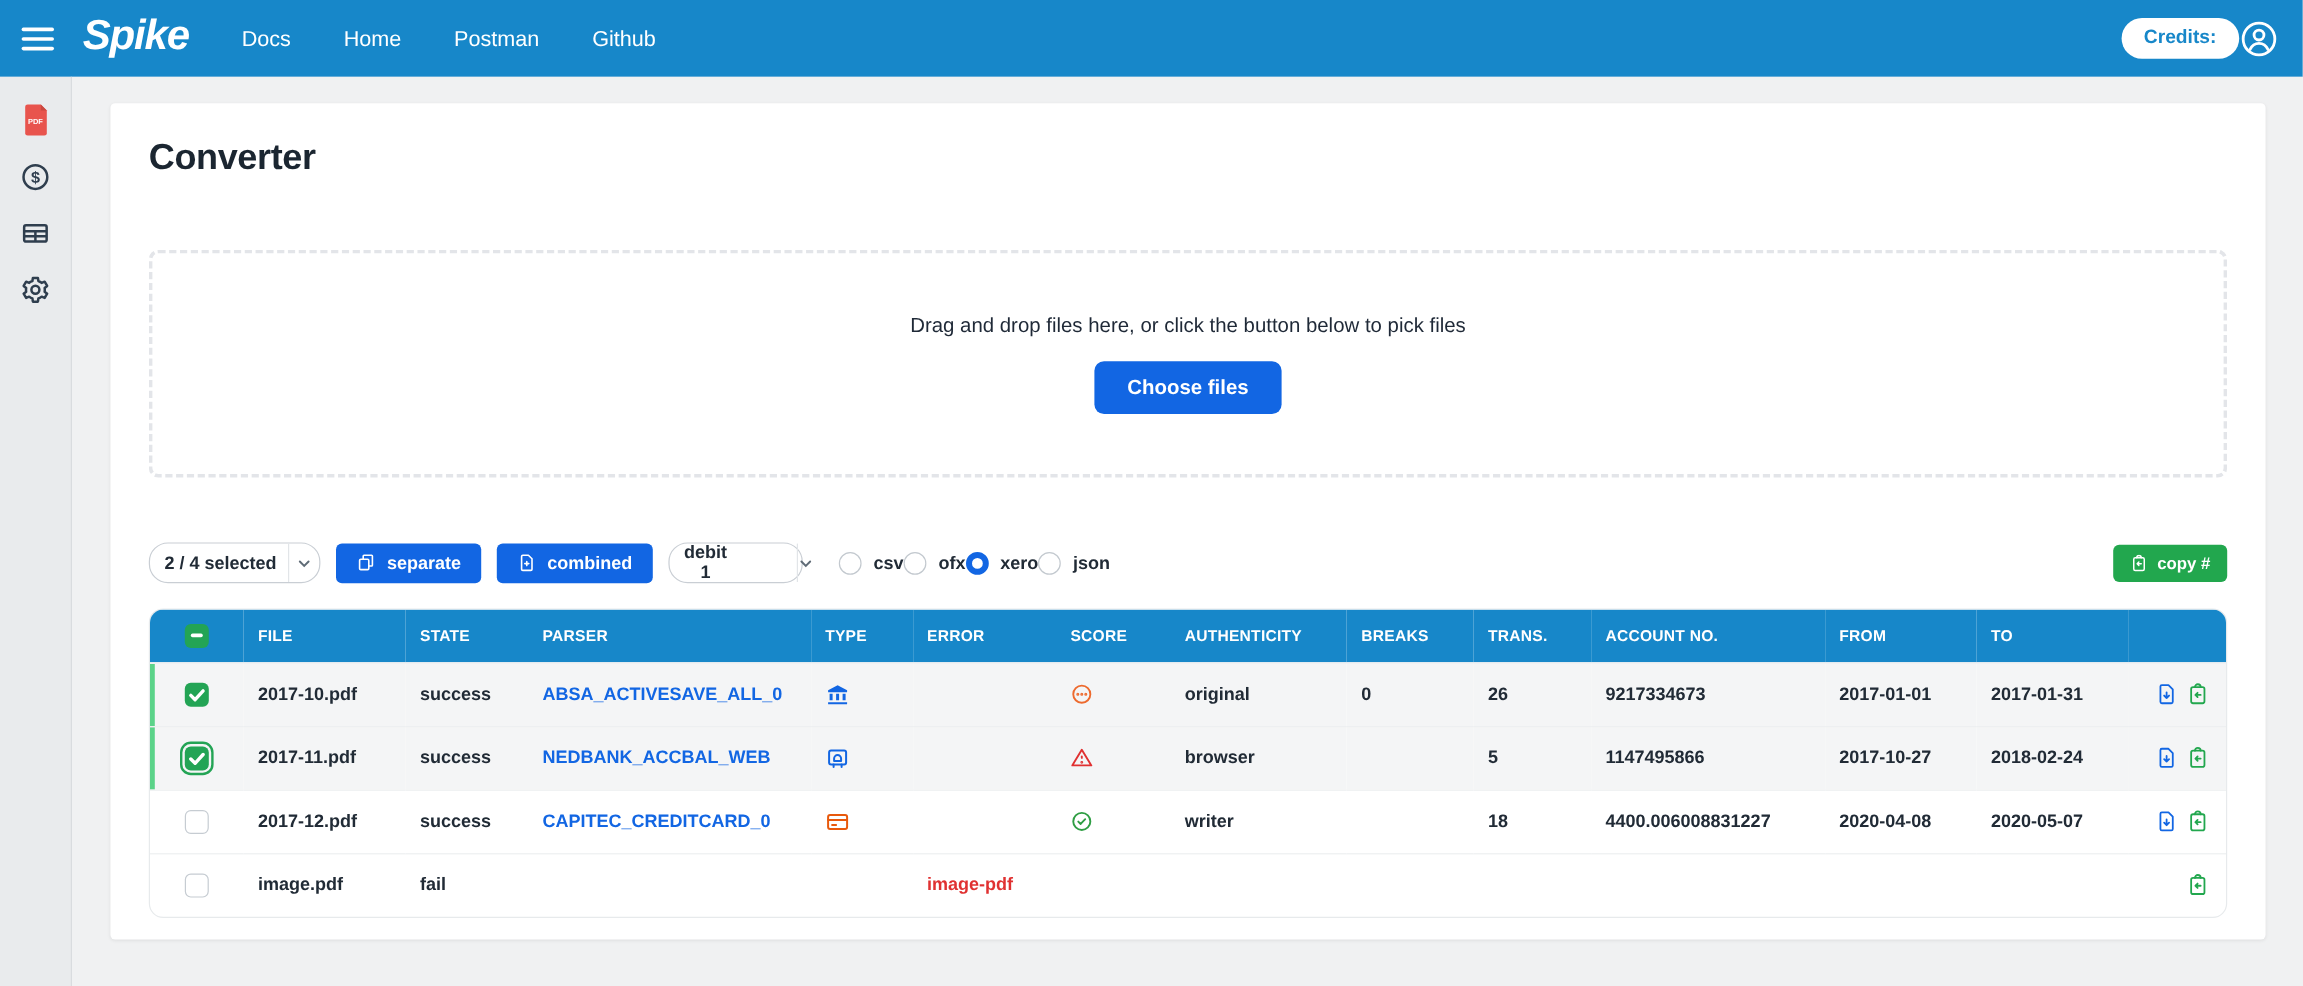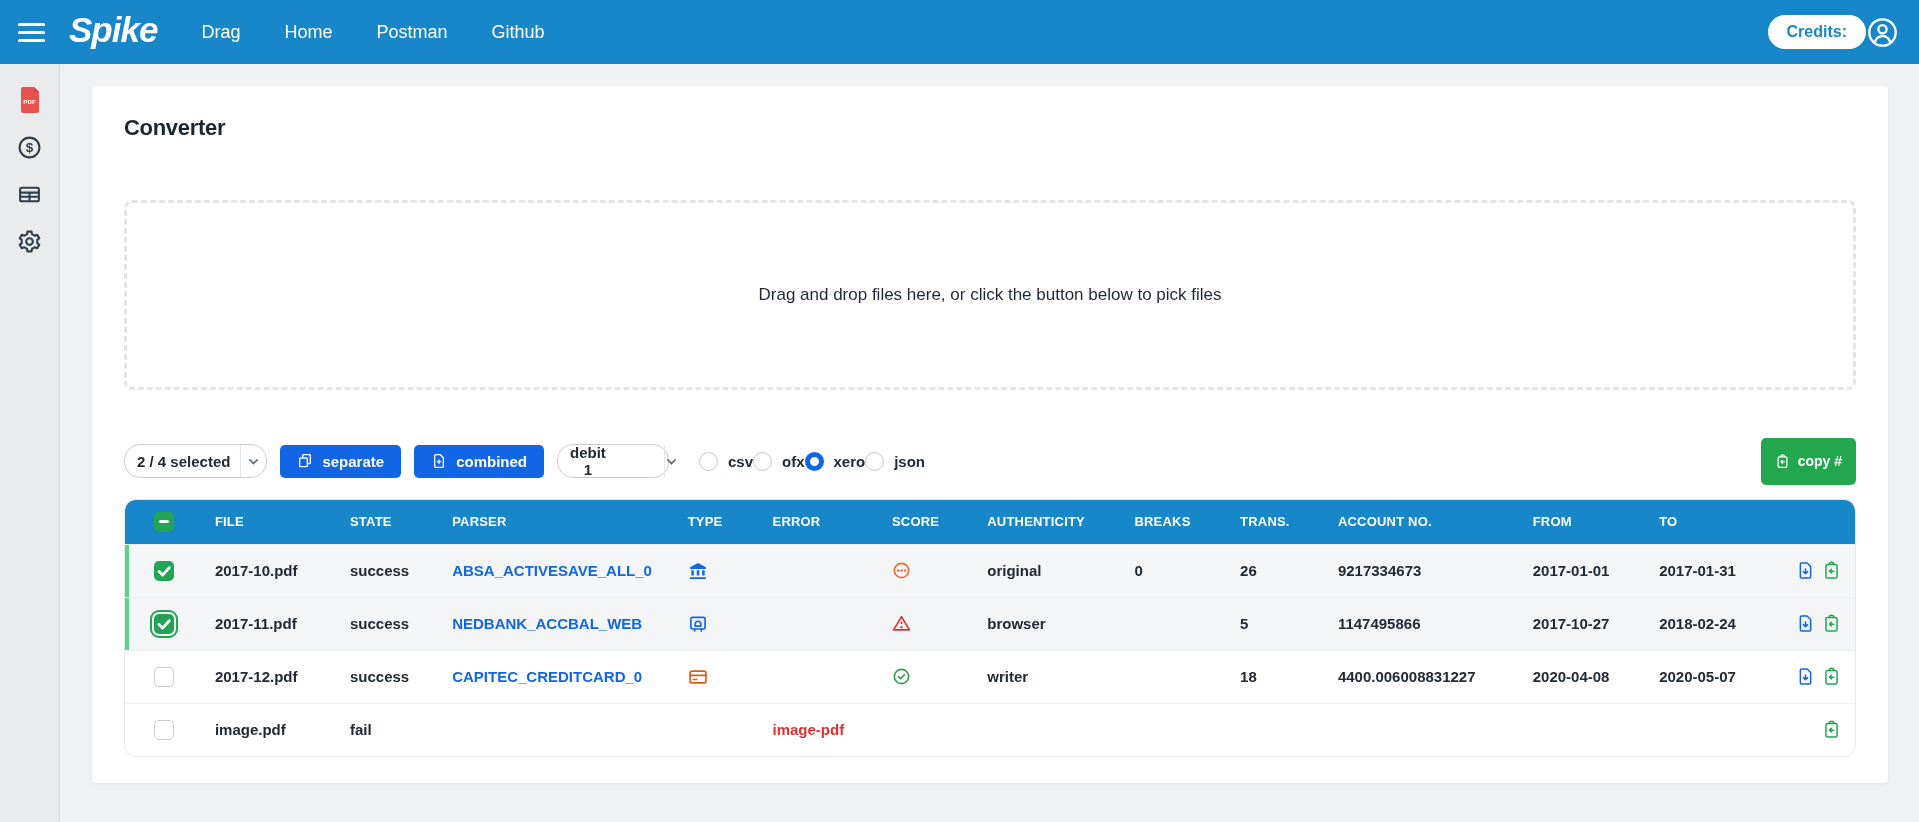--- a/index.html
+++ b/index.html
@@ -20,42 +20,42 @@
 
   
   .body-row { display:flex; height:758px; }
   .sidebar { width:60px; background:#e9ebed; border-right:1px solid #d9dcdf; padding-top:22px; display:flex; flex-direction:column; align-items:center; gap:19px; }
   .side-item { width:28px; height:28px; display:flex; align-items:center; justify-content:center; color:#2f3e4e; cursor:pointer; }
   .side-item svg { width:25px; height:25px; }
   .side-item.pdf svg { width:24px; height:28px; }
   .main { flex:1; background:#f0f1f2; padding:22px 31px 0 32px; }
   .card { background:#fff; height:697px; border-radius:4px; box-shadow:0 1px 3px rgba(0,0,0,.07); padding:0 32px; }
 
-  .page-title { padding-top:29px; font-size:22px; font-weight:800; color:#1b2631; letter-spacing:-.3px; }
+  .page-title { padding-top:29px; font-size:30px; font-weight:800; color:#1b2631; letter-spacing:-.3px; }
 
   
   .dropzone { margin-top:59px; height:190px; border:3px dashed #e3e5e9; border-radius:8px; display:flex; flex-direction:column; align-items:center; justify-content:center; gap:19px; cursor:pointer; }
   .drop-hint { font-size:17px; font-weight:500; color:#1f2937; }
   .btn-primary { background:#1266e3; color:#fff; border:none; font-family:inherit; font-size:17px; font-weight:700; padding:12px 27px; border-radius:8px; cursor:pointer; }
 
   
   .toolbar { margin-top:54px; display:flex; align-items:center; height:34px; }
   .sel { height:34px; background:#fff; border:1px solid #c9ced4; border-radius:16px; display:flex; align-items:center; font-size:15px; font-weight:700; color:#212b36; cursor:pointer; }
   .sel .sel-txt { padding:0 10px 0 12px; }
   .sel .sel-chev { width:26px; align-self:stretch; display:flex; align-items:center; justify-content:center; border-left:1px solid #e2e5e8; color:#5f6b76; }
   .sel .sel-chev svg { width:13px; height:13px; }
   .sel.debit { width:112px; margin-left:13px;gap:48px; }
   .sel.debit .sel-txt { flex:1; text-align:center; }
   .btn-blue { height:33px; margin-left:13px; background:#1266e3; border:none; border-radius:5px; color:#fff; font-family:inherit; font-size:15px; font-weight:700; display:flex; align-items:center; gap:9px; padding:0 17px; cursor:pointer; }
   .btn-blue svg { width:16px; height:16px; }
   .radios { display:flex; align-items:center; margin-left:30px; }
   .radio { display:flex; align-items:center; gap:10px; cursor:pointer; font-size:15px; font-weight:700; color:#212b36; }
   .radio-dot { width:19px; height:19px; border-radius:50%; border:1.6px solid #c3c9cf; background:#fff; }
   .radio-dot.checked { border:5.8px solid #1266e3; }
-  .btn-green { margin-left:auto; height:47px; background:#22a74e; border:none; border-radius:5px; color:#fff; font-family:inherit; font-size:14px; font-weight:700; display:flex; align-items:center; gap:8px; padding:0 14px; cursor:pointer;justify-content:flex-end; }
+  .btn-green { margin-left:auto; height:31px; background:#22a74e; border:none; border-radius:5px; color:#fff; font-family:inherit; font-size:14px; font-weight:700; display:flex; align-items:center; gap:8px; padding:0 14px; cursor:pointer;justify-content:flex-end; }
   .btn-green svg { width:15px; height:15px; }
 
   
   .table-wrap { margin-top:21px; border:1px solid #e7eaec; border-radius:12px; overflow:hidden; }
   table { width:100%; border-collapse:collapse; table-layout:fixed; }
   thead th { background:#1787c9; color:#fff; font-size:13px; font-weight:700; text-align:left; height:44px; padding-left:12px; letter-spacing:.2px; }
   tbody td { height:53px; border-top:1px solid #edeff1; font-size:15px; padding-left:12px; }
   tr.selected td { background:#f4f5f6; }
   tr.selected td:first-child { box-shadow:inset 4px 0 0 #5bd389; }
   .c-cb, th.h-cb { text-align:center; padding-left:0 !important; }
@@ -86,21 +86,21 @@
 <body>
 
 <header class="navbar">
   <div class="hamburger">
       <i></i>
       <i></i>
       <i></i>
     </div>
   <div class="logo">Spike</div>
   <nav class="nav-links">
-    <span>Drag</span>
+    <span>Docs</span>
     <span>Home</span>
     <span>Postman</span>
     <span>Github</span>
   </nav>
   <div class="nav-right">
     <div class="credits-pill">Credits:</div>
     <span class="avatar-wrap">
       <svg viewBox="0 0 24 24" fill="none" stroke="currentColor" stroke-width="1.7" stroke-linecap="round">
         <circle cx="12" cy="12" r="9.6"></circle>
           <circle cx="12" cy="9.6" r="3"></circle>
@@ -138,20 +138,21 @@
       </svg>
     </span>
   </aside>
 
   <main class="main">
     <div class="card">
       <h1 class="page-title">Converter</h1>
 
       <div class="dropzone">
         <p class="drop-hint">Drag and drop files here, or click the button below to pick files</p>
+        <button class="btn-primary">Choose files</button>
       </div>
 
       <div class="toolbar">
         <div class="sel">
           <span class="sel-txt">2 / 4 selected</span>
           <span class="sel-chev">
             <svg viewBox="0 0 16 16" fill="none" stroke="currentColor" stroke-width="2" stroke-linecap="round">
                 <path d="m3.5 6 4.5 4.5L12.5 6"></path>
               </svg>
           </span>

